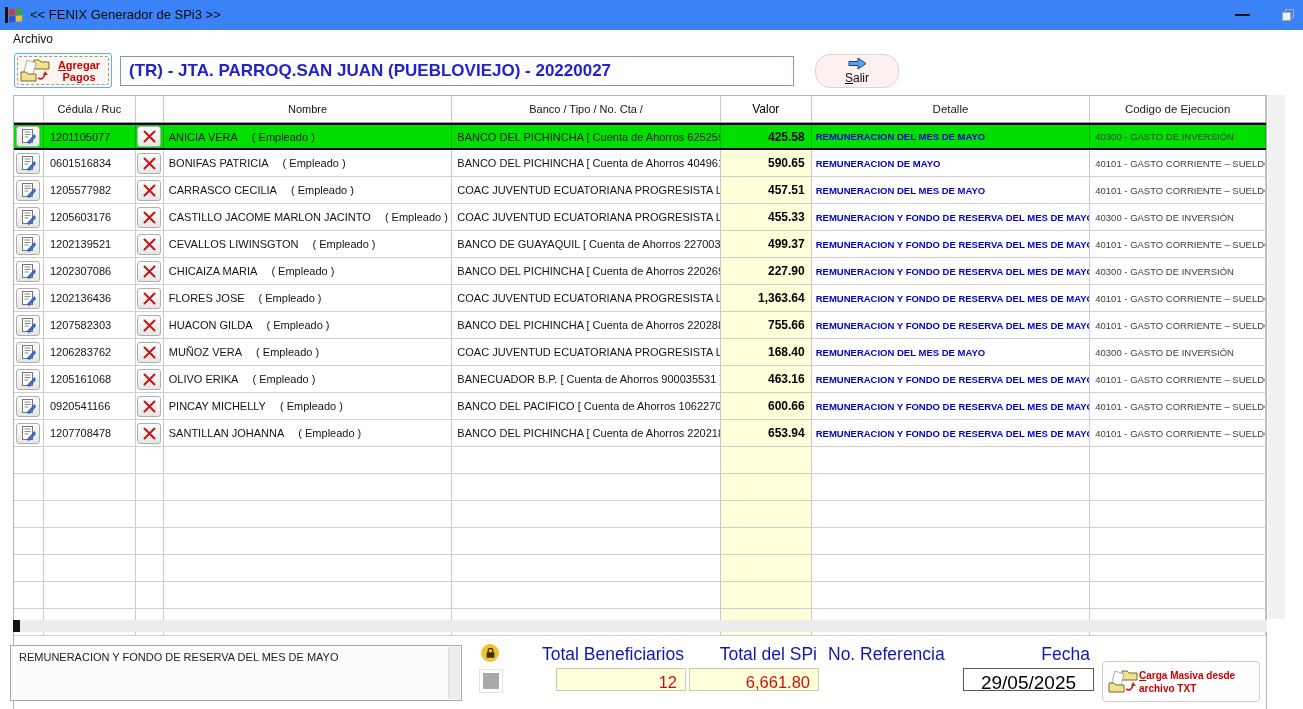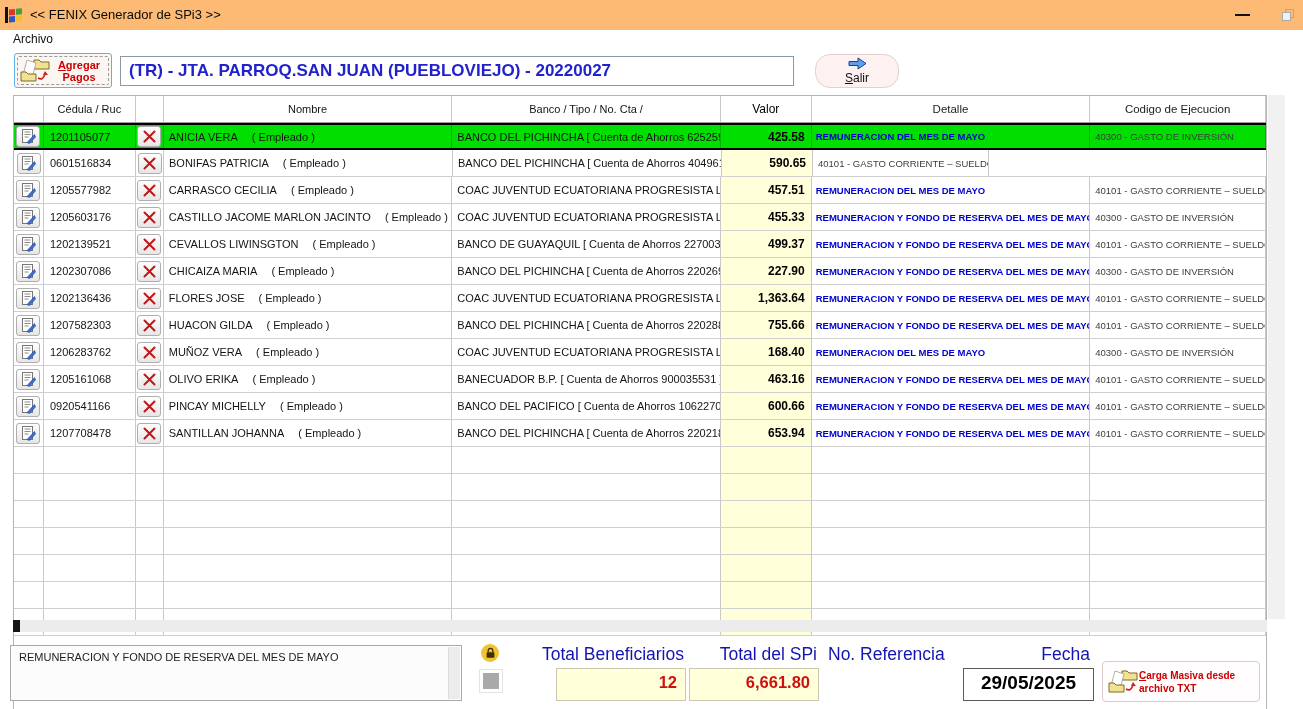--- a/index.html
+++ b/index.html
@@ -1,21 +1,21 @@
 <!DOCTYPE html>
 <html style="--green: #00DF00; --yellow: #FFFFD9; --detblue: #0000CD; --lblue: #1414B4; --red: #CC1111;"><head>
 <meta charset="utf-8">
 <style>
   * { box-sizing: border-box; margin: 0; padding: 0; }
   html,body { width:1303px; height:709px; }
   body { font-family: "Liberation Sans", sans-serif; background:#fff; }
   #win { position:relative; width:1303px; height:709px; background:#fff; overflow:hidden; }
 
   
-  .titlebar { position:absolute; left:0; top:0; width:1303px; height:30px; background:#fdba74; }
+  .titlebar { position:absolute; left:0; top:0; width:1303px; height:30px; background:#3b82f6; }
   .app-icon { position:absolute; left:5px; top:6px; width:18px; height:18px; }
   .title-text { position:absolute; left:30px; top:0; height:30px; line-height:30px; font-size:13px; color:#0a0a0a; }
   .cap-btn { position:absolute; top:0; width:40px; height:30px; display:flex; align-items:center; justify-content:center; background:transparent; border:none; cursor:default; }
   .btn-min { left:1222px; }
   .btn-restore { left:1268px; }
   .min-glyph { width:15px; height:2px; background:#111; }
   .restore-glyph { position:relative; width:13px; height:13px; }
   .restore-glyph .sq1 { position:absolute; left:3px; top:0; width:9px; height:9px; border:1px solid #a9a9a9; }
   .restore-glyph .sq2 { position:absolute; left:0; top:3px; width:9px; height:9px; border:1px solid #a9a9a9; background:#edf2f9; }
 
@@ -62,21 +62,21 @@
   .lock-badge { position:absolute; left:481px; top:644px; width:18px; height:18px; border-radius:50%; background:#f1c232; display:flex; align-items:center; justify-content:center; }
   .gray-square { position:absolute; left:479px; top:669px; width:24px; height:24px; background:#fff; border:1px solid #e3e3e3; display:flex; align-items:center; justify-content:center; }
   .gray-square .fill { width:16px; height:16px; background:#a9a9a9; }
 
   .blbl { position:absolute; top:644px; font-size:17.5px; color:var(--lblue,#1414b4); }
   .lbl-tb { left:500px; width:184px; text-align:right; }
   .lbl-spi { left:690px; width:127px; text-align:right; }
   .lbl-ref { left:828px; width:150px; text-align:left; }
   .lbl-fecha { left:960px; width:130px; text-align:right; }
 
-  .ffield { position:absolute; top:668px; height:33px; line-height:27px; font-size:16.5px;font-weight:bold; }
+  .ffield { position:absolute; top:668px; height:23px; line-height:27px; font-size:16.5px; }
   .f-tb { left:556px; width:130px; background:var(--yellow,#ffffd9); border:1px solid #c9c9b2; color:var(--red,#cc1111); text-align:right; padding-right:8px; }
   .f-spi { left:689px; width:130px; background:var(--yellow,#ffffd9); border:1px solid #c9c9b2; color:var(--red,#cc1111); text-align:right; padding-right:8px; }
   .f-ref { left:831px; width:129px; background:#e9e9e9; border:1px solid #9fb6c9; color:#8f8f8f; font-size:18px; text-align:center; }
   .f-fecha { left:963px; width:131px; background:#fff; border:1px solid #5a5a5a; color:#000; font-size:19px; text-align:center; }
 
   .btn-carga { position:absolute; left:1102px; top:661px; width:158px; height:41px; background:#fffdfd; border:1px solid #dcc9c9; border-radius:4px; display:flex; align-items:center; padding:2px 4px; }
   .btn-carga .lbl { color:#cc0000; font-weight:bold; font-size:10px; line-height:13px; text-align:left; flex:1; }
   u { text-decoration:underline; }
 </style>
 </head>
@@ -190,20 +190,21 @@
                 <path d="M1.5 1.5 L11.5 11.5 M11.5 1.5 L1.5 11.5" stroke="#c21616" stroke-width="2" stroke-linecap="round"></path>
               </svg>
             </button>
           </div>
           <div class="cell c4">
             <span class="nm">BONIFAS PATRICIA</span>
             <span class="rol">( Empleado )</span>
           </div>
           <div class="cell c5">BANCO DEL PICHINCHA [ Cuenta de Ahorros 4049618100 ]</div>
           <div class="cell c6">590.65</div>
+          <div class="cell c7">REMUNERACION DE MAYO</div>
           <div class="cell c8">40101 - GASTO CORRIENTE – SUELDOS</div>
         </div>
         <div class="trow">
           <div class="cell c1">
             <button class="mini-btn">
               <svg width="15" height="15" viewBox="0 0 15 15">
                 <rect x="1.5" y="0.5" width="10" height="13" fill="#fff" stroke="#777"></rect>
                 <line x1="3.5" y1="3" x2="9.5" y2="3" stroke="#8a8a8a"></line>
                 <line x1="3.5" y1="5.5" x2="9.5" y2="5.5" stroke="#8a8a8a"></line>
                 <line x1="3.5" y1="8" x2="7.5" y2="8" stroke="#8a8a8a"></line>

